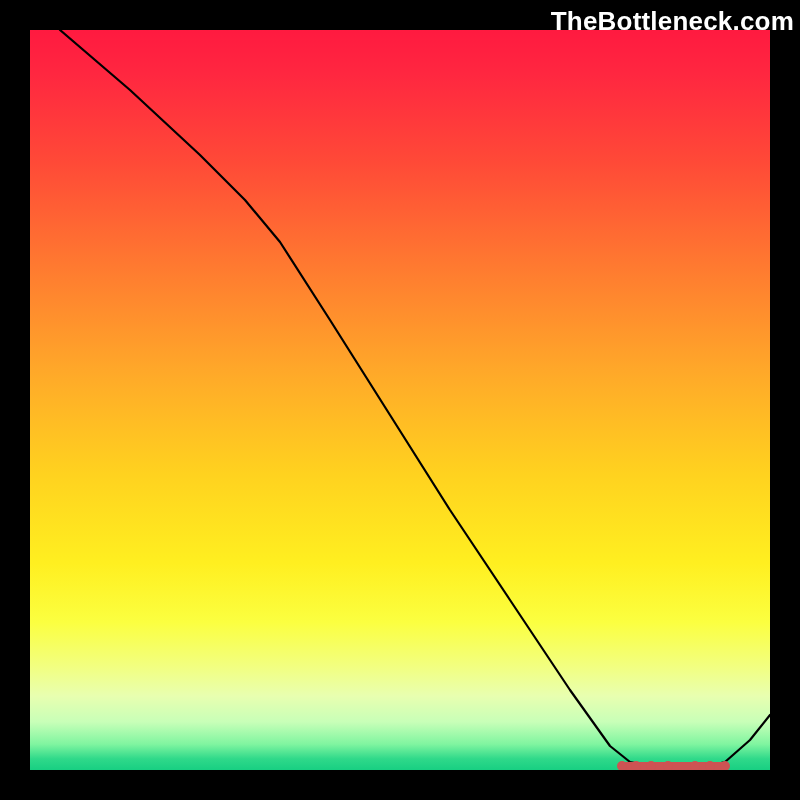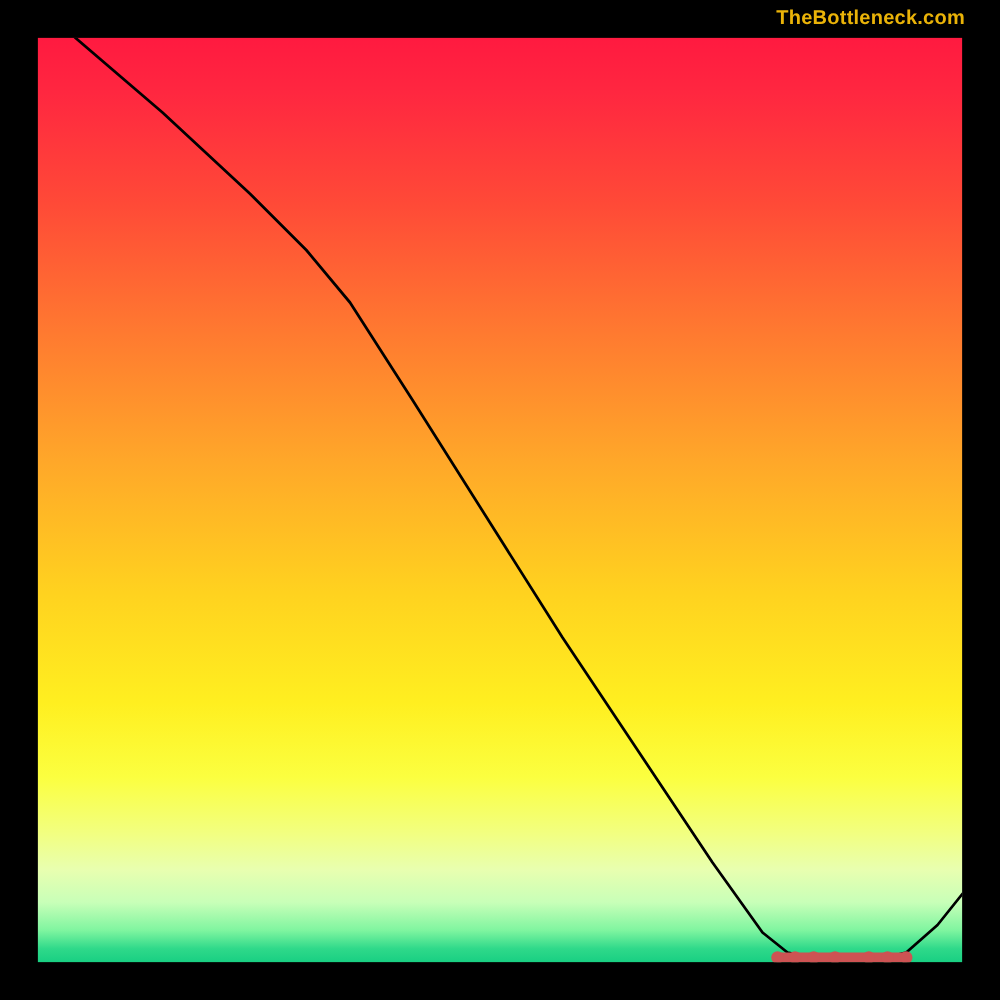--- a/index.html
+++ b/index.html
@@ -9,23 +9,23 @@
   .frame {
     position: absolute;
     top: 0; left: 0;
     width: 800px; height: 800px;
     background: #000;
   }
 
   .watermark {
     position: absolute;
     top: 6px;
-    right: 28px;
-    color: #eab308;
-    font-size: 16px;
+    right: 6px;
+    color: #ffffff;
+    font-size: 26px;
     font-weight: 600;
     letter-spacing: 0.2px;
     user-select: none;
   }
 
   .plot {
     position: absolute;
     top: 30px;
     left: 30px;
     width: 740px;

